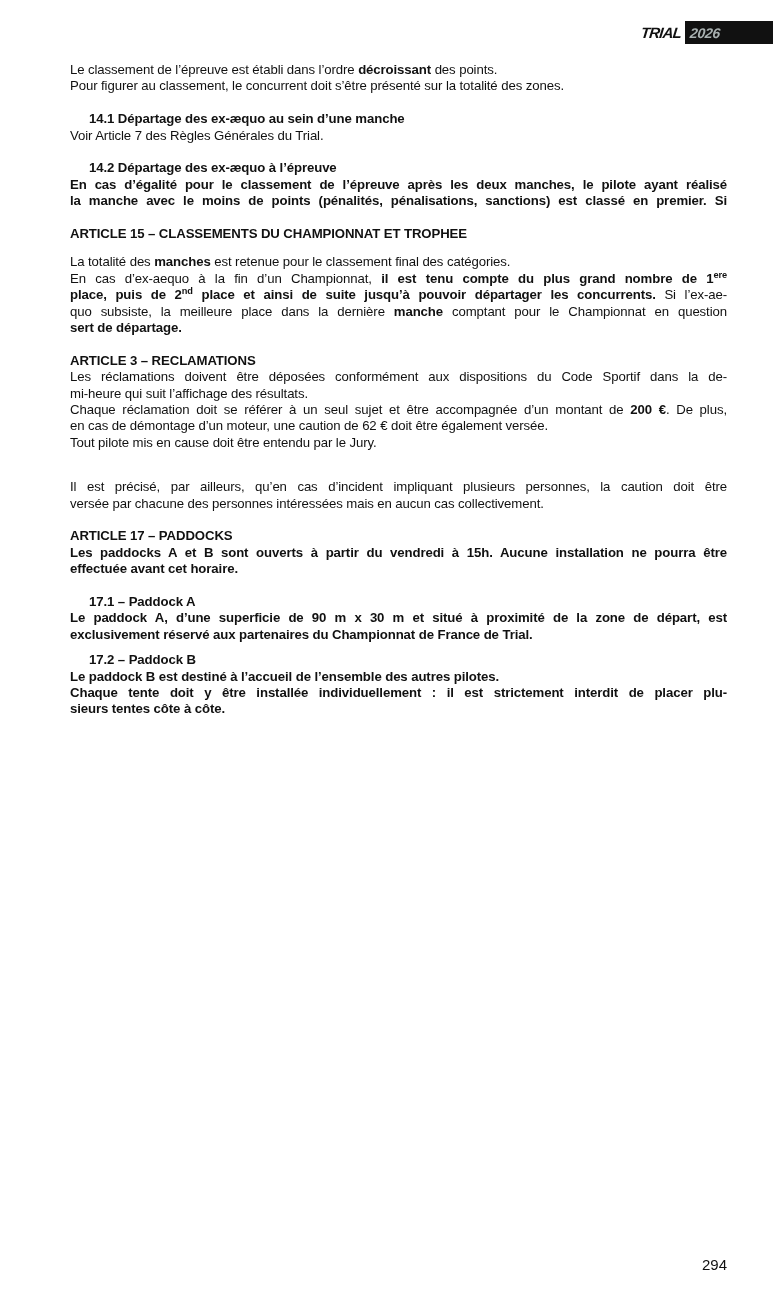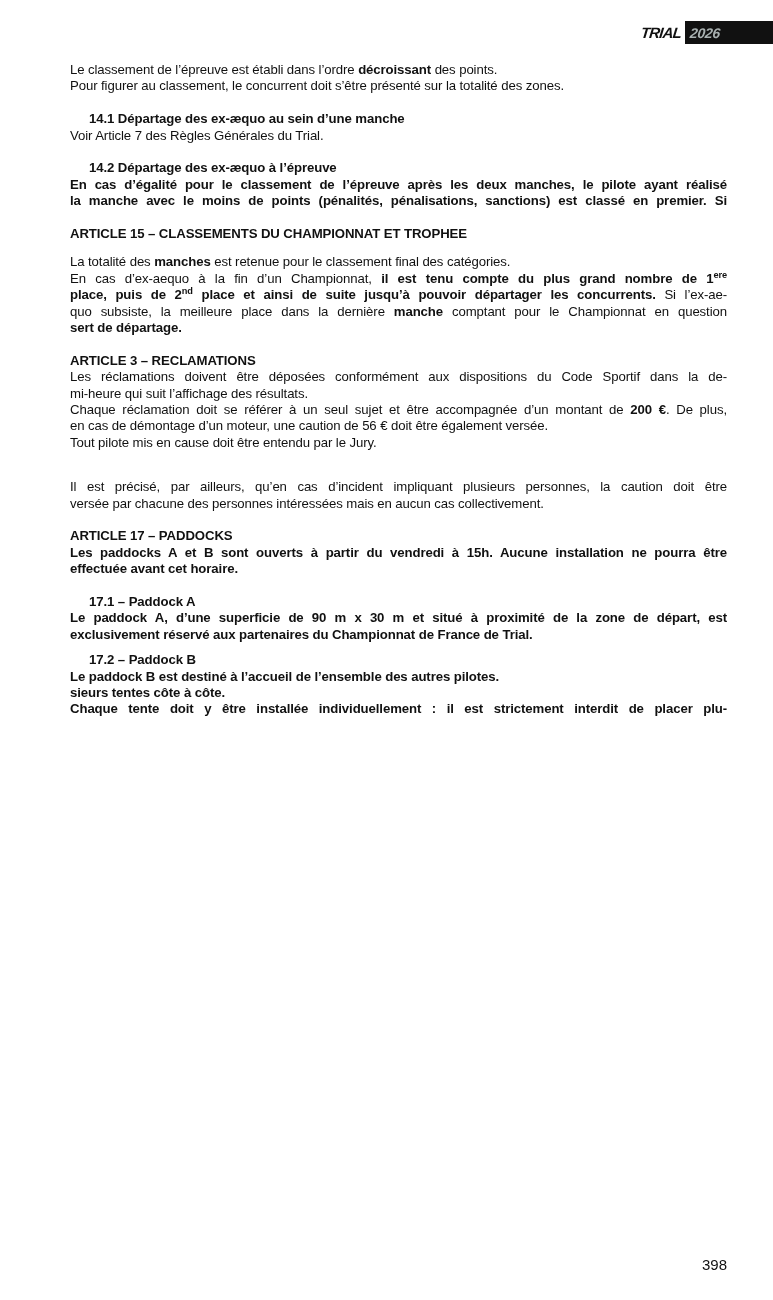--- a/index.html
+++ b/index.html
@@ -114,21 +114,21 @@
         <div class="line just"><span>quo subsiste, la meilleure place dans la dernière </span><span class="b">manche</span><span> comptant pour le Championnat en question</span></div>
         <div class="line"><span class="b">sert de départage.</span></div>
       </div>
       <div class="block heading" style="margin-top: 16.4px;">
         <div class="line"><span class="b">ARTICLE 3 – RECLAMATIONS</span></div>
       </div>
       <div class="block paragraph" style="margin-top: 0px;">
         <div class="line just"><span>Les réclamations doivent être déposées conformément aux dispositions du Code Sportif dans la de-</span></div>
         <div class="line"><span>mi-heure qui suit l’affichage des résultats.</span></div>
         <div class="line just"><span>Chaque réclamation doit se référer à un seul sujet et être accompagnée d’un montant de </span><span class="b">200 €</span><span>. De plus,</span></div>
-        <div class="line"><span>en cas de démontage d’un moteur, une caution de 56 € doit être également versée.</span></div>
+        <div class="line"><span>en cas de démontage d’un moteur, une caution de 62 € doit être également versée.</span></div>
         <div class="line"><span>Tout pilote mis en cause doit être entendu par le Jury.</span></div>
       </div>
       <div class="block paragraph" style="margin-top: 27.88px;">
         <div class="line just"><span>Il est précisé, par ailleurs, qu’en cas d’incident impliquant plusieurs personnes, la caution doit être</span></div>
         <div class="line"><span>versée par chacune des personnes intéressées mais en aucun cas collectivement.</span></div>
       </div>
       <div class="block heading" style="margin-top: 16.4px;">
         <div class="line"><span class="b">ARTICLE 17 – PADDOCKS</span></div>
       </div>
       <div class="block paragraph" style="margin-top: 0px;">
@@ -140,20 +140,20 @@
       </div>
       <div class="block paragraph" style="margin-top: 0px;">
         <div class="line just"><span class="b">Le paddock A, d’une superficie de 90 m x 30 m et situé à proximité de la zone de départ, est</span></div>
         <div class="line"><span class="b">exclusivement réservé aux partenaires du Championnat de France de Trial.</span></div>
       </div>
       <div class="block subheading" style="margin-top: 9px;">
         <div class="line"><span class="b">17.2 – Paddock B</span></div>
       </div>
       <div class="block paragraph" style="margin-top: 0px;">
         <div class="line"><span class="b">Le paddock B est destiné à l’accueil de l’ensemble des autres pilotes.</span></div>
+        <div class="line just"><span class="b">Chaque tente doit y être installée individuellement : il est strictement interdit de placer plu-</span></div>
         <div class="line"><span class="b">sieurs tentes côte à côte.</span></div>
-        <div class="line just"><span class="b">Chaque tente doit y être installée individuellement : il est strictement interdit de placer plu-</span></div>
       </div>
     </div>
 
-  <div class="pageno">398</div>
+  <div class="pageno">294</div>
 
 </div>
 
 </body></html>

